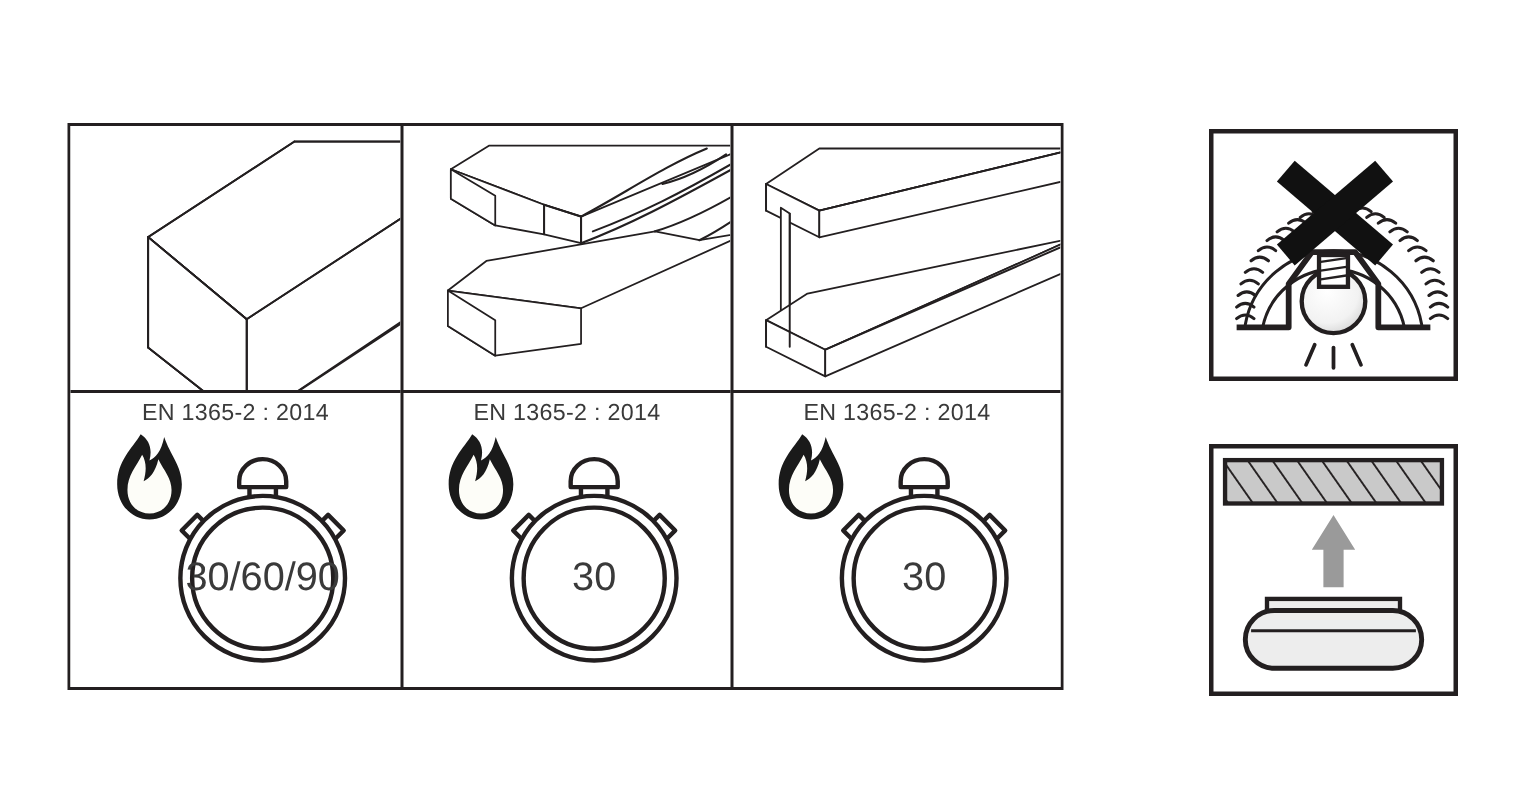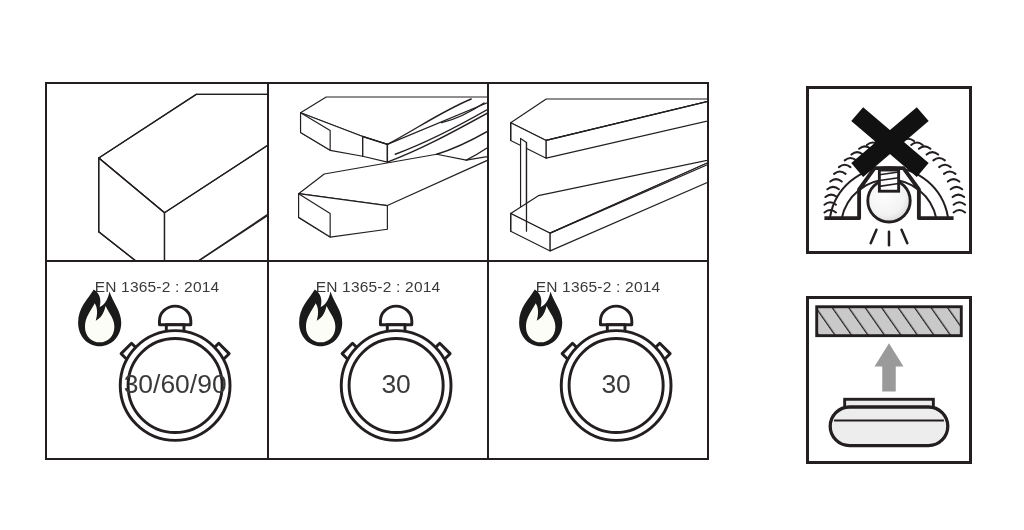--- a/index.html
+++ b/index.html
@@ -36,21 +36,21 @@
     background: #ffffff;
   }
   .cell.col-b, .cell.col-c { border-left: 2px solid #231f20; }
   .cell.row-2 { border-top: 2px solid #231f20; }
 
   .cell svg { display: block; width: 100%; height: 100%; }
 
   
   .rating-caption {
     position: absolute;
-    top: 16px;
+    top: 5px;
     left: 0;
     width: 100%;
     text-align: center;
     font-size: 15.5px;
     letter-spacing: 0.2px;
     color: #3a3a3a;
     white-space: nowrap;
   }
   .rating-art {
     position: absolute;

